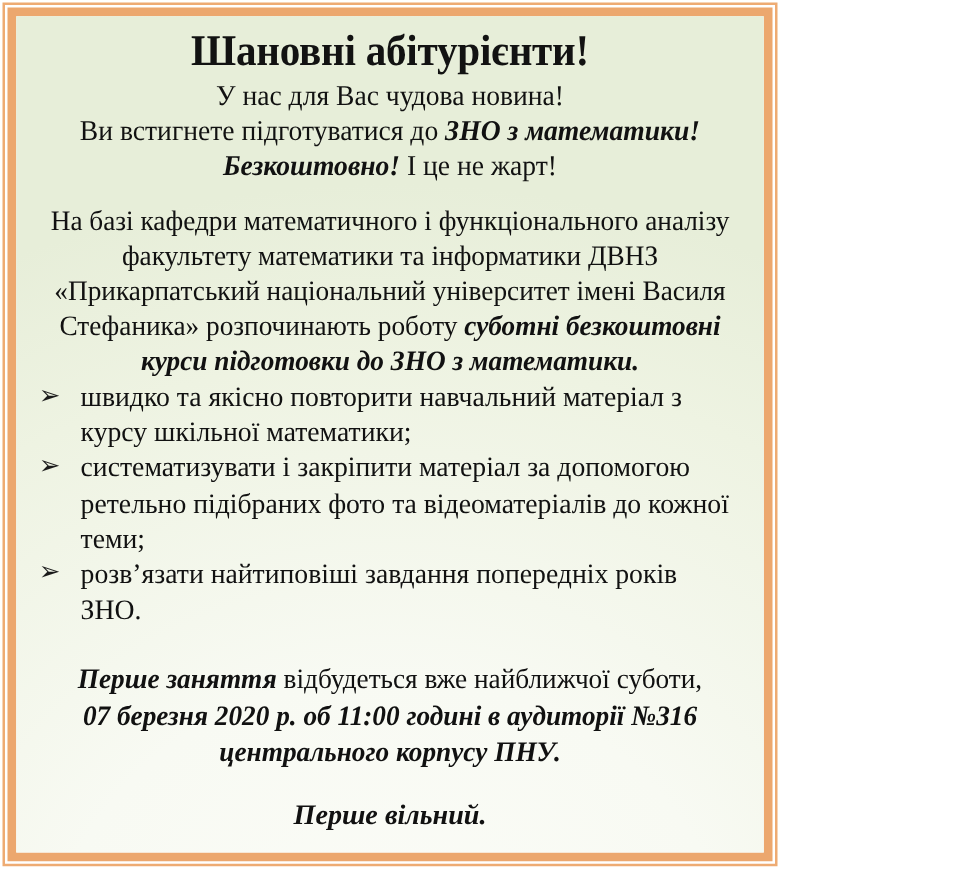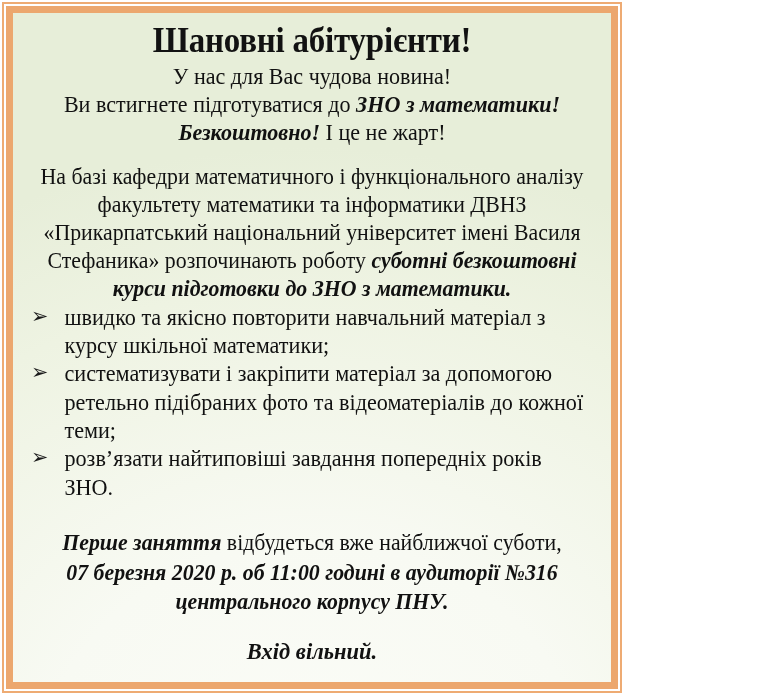--- a/index.html
+++ b/index.html
@@ -176,16 +176,16 @@
         <span class="bullet-marker">➢</span>
         <span>розв’язати найтиповіші завдання попередніх років ЗНО.</span>
       </li>
     </ul>
 
     <p class="closing">
       <span>Перше заняття</span><span class="plain"> відбудеться вже найближчої суботи,</span><br>
       <span>07 березня 2020 р. об 11:00 годині в аудиторії №316 центрального корпусу ПНУ.</span>
     </p>
 
-    <p class="entry-free">Вхід вільний.</p>
+    <p class="entry-free">Перше вільний.</p>
 
   </div>
 </div>
 
 </body></html>

